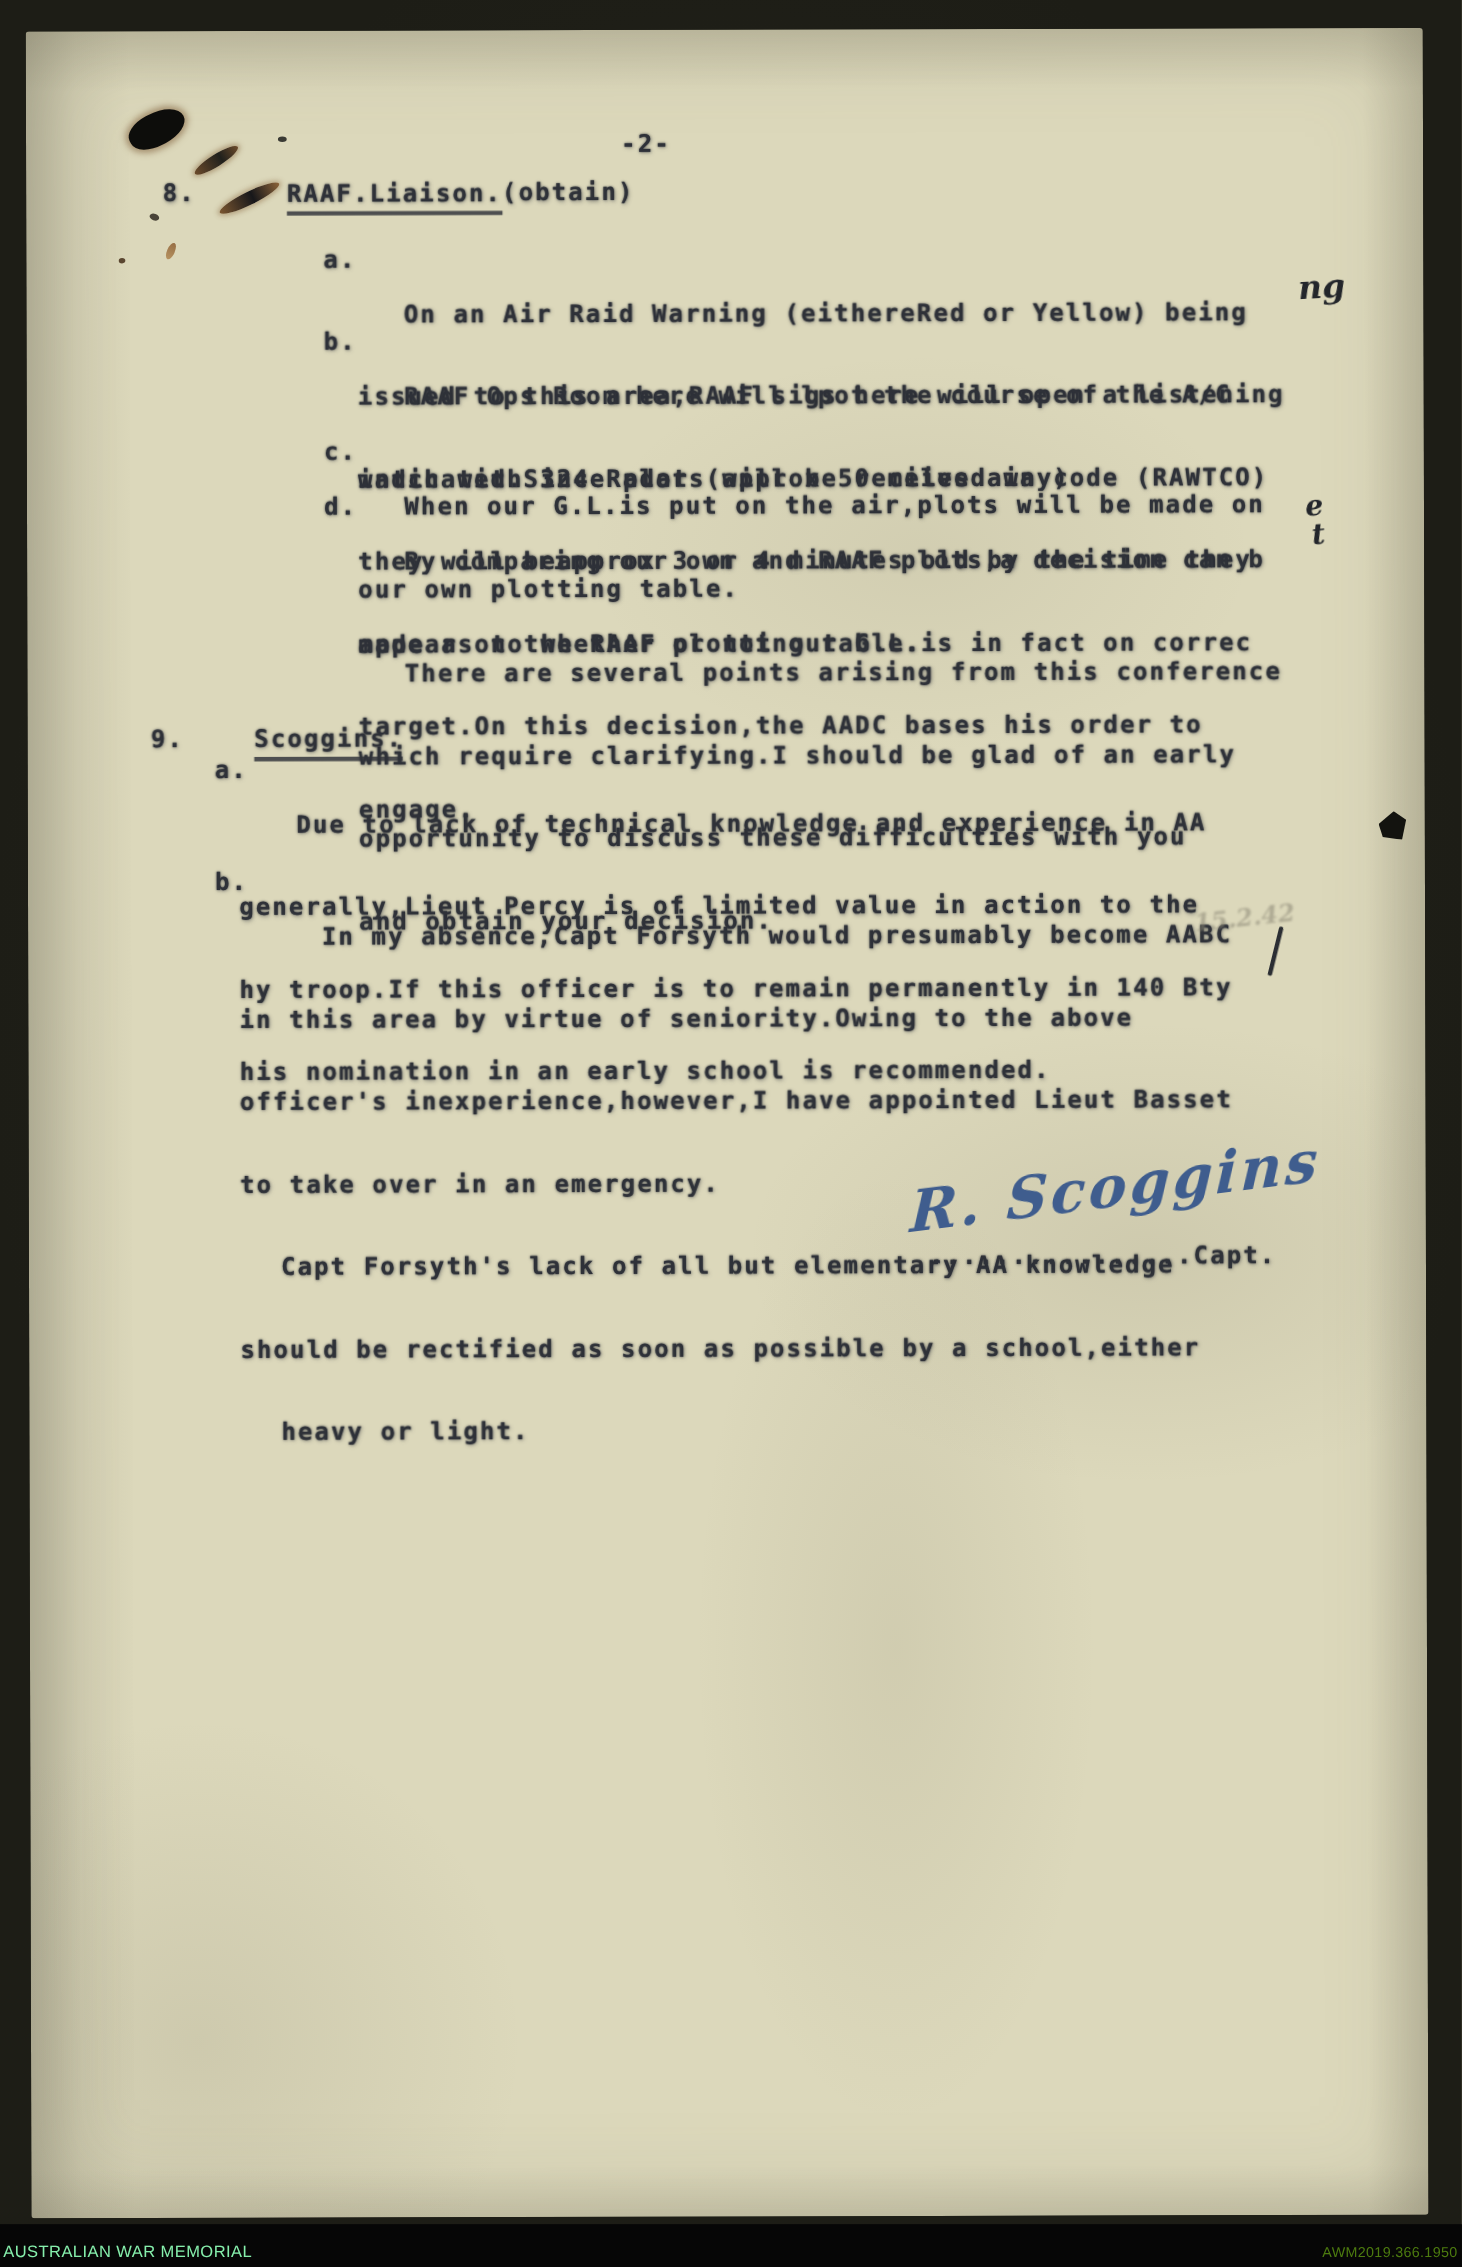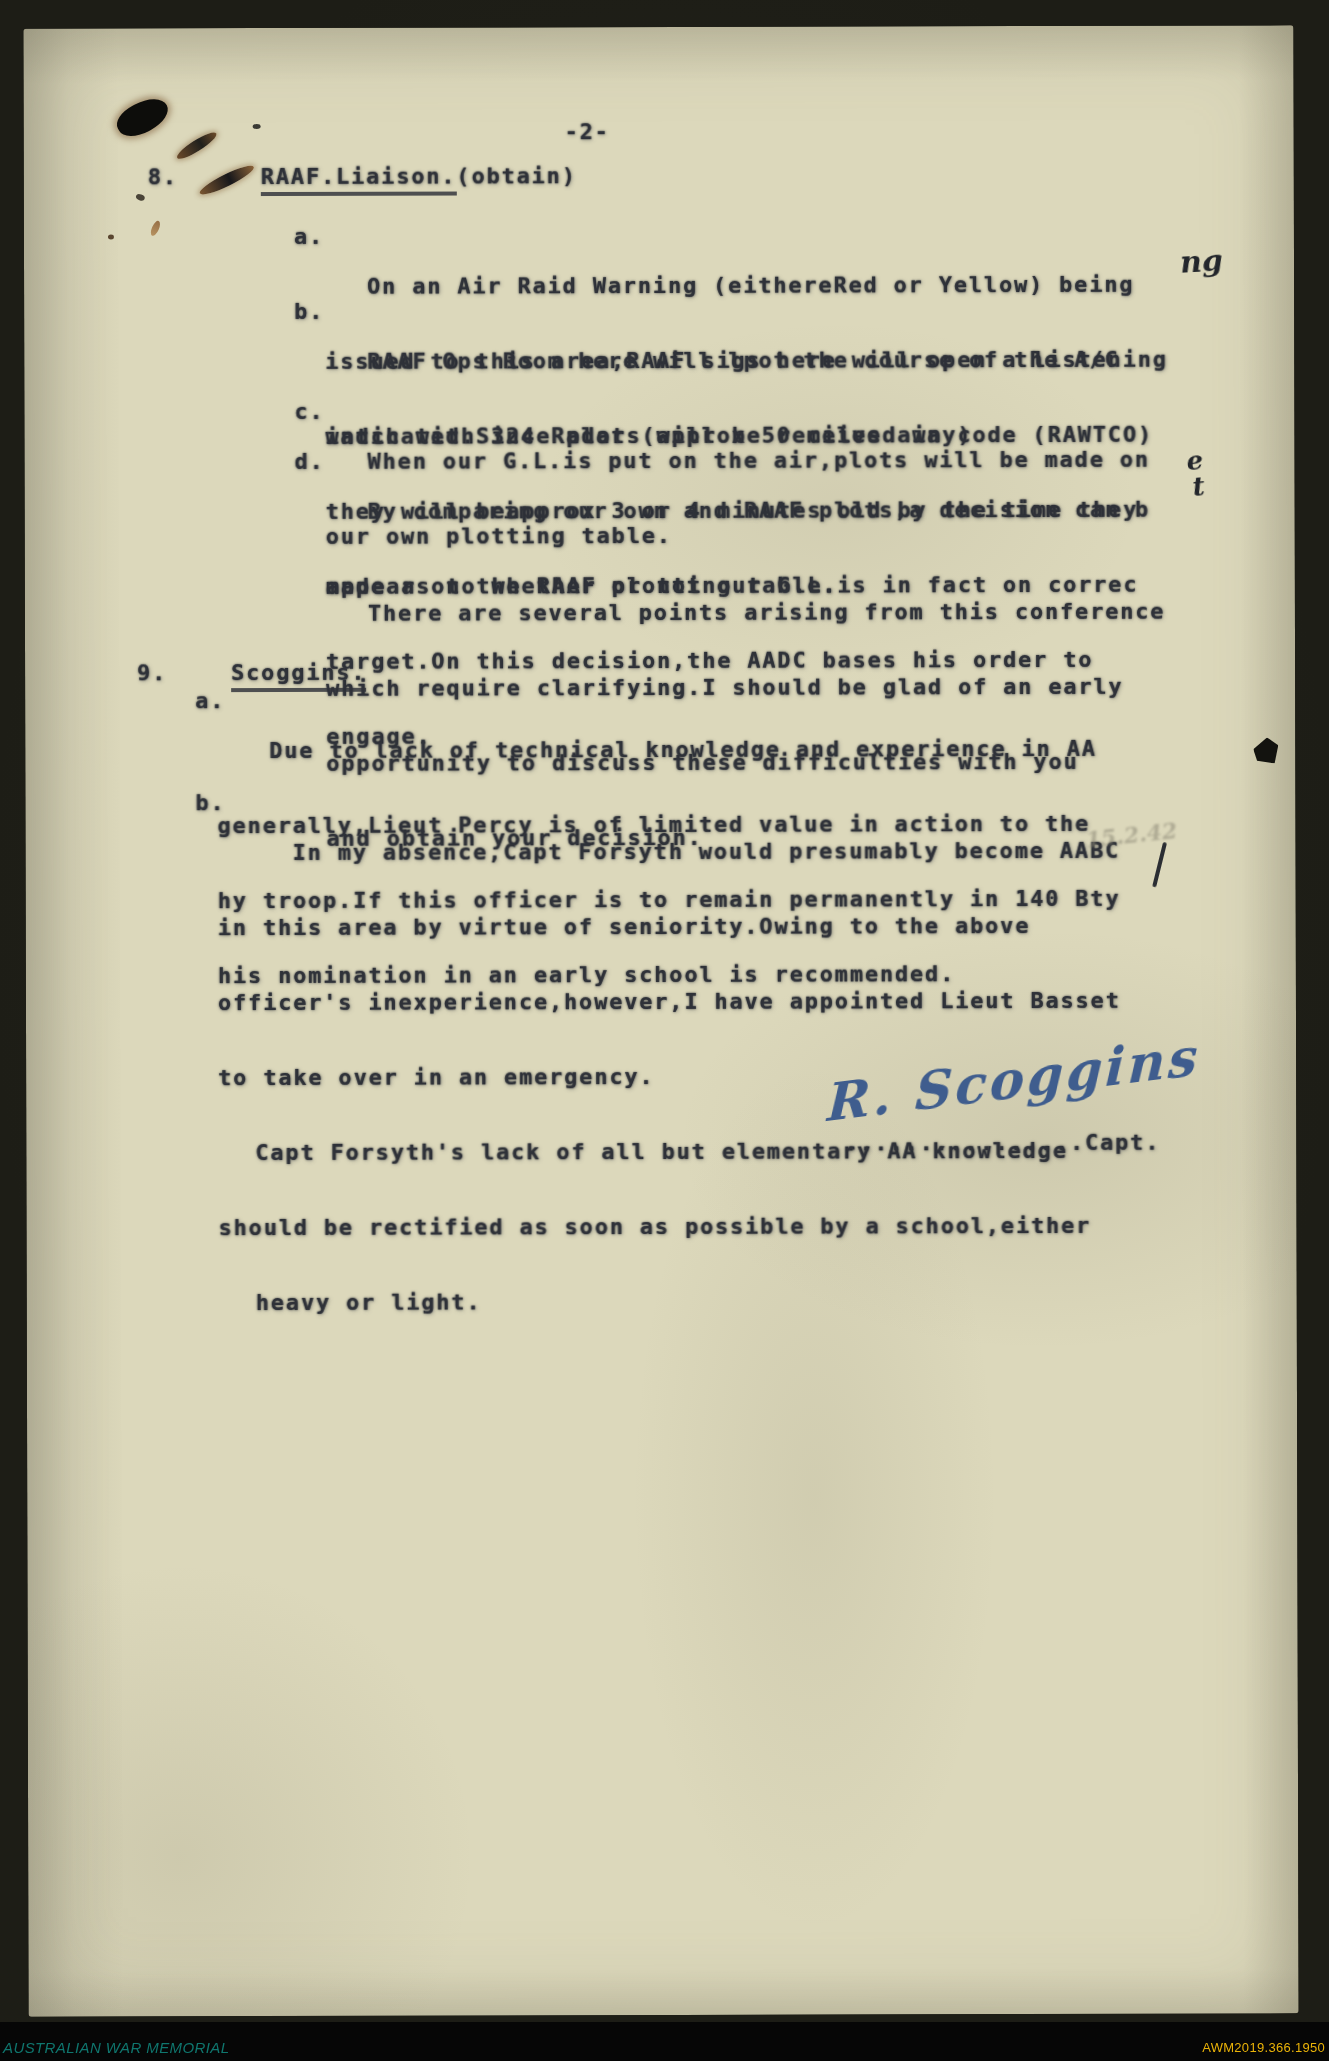--- a/index.html
+++ b/index.html
@@ -94,25 +94,25 @@
   .speck4{left:128px;top:192px;width:7px;height:16px;background:linear-gradient(180deg,#8a5c30,#b08650);border-radius:50%;transform:rotate(24deg);opacity:.85;}
   .hole-right{left:1228px;top:712px;width:25px;height:26px;background:#13130f;clip-path:polygon(0 45%,55% 0,100% 30%,85% 100%,15% 90%);}
 
   
   .footer-bar{
     position:absolute;left:0;bottom:0;width:1329px;height:39px;
     background:#060606;
   }
   .footer-org{
     position:absolute;left:3px;bottom:5px;
-    font-size:15px;letter-spacing:.4px;color:#0f766e;font-style:italic;
+    font-size:15px;letter-spacing:.4px;color:#86efac;
   }
   .footer-id{
     position:absolute;right:4px;bottom:6px;
-    font-size:13px;letter-spacing:.3px;color:#eab308;
+    font-size:13px;letter-spacing:.3px;color:#4d7c0f;
   }
 </style>
 </head>
 <body>
 
 <div class="paper">
 
   <div class="mark burn1"></div>
   <div class="mark burn2"></div>
   <div class="mark burn3"></div>

